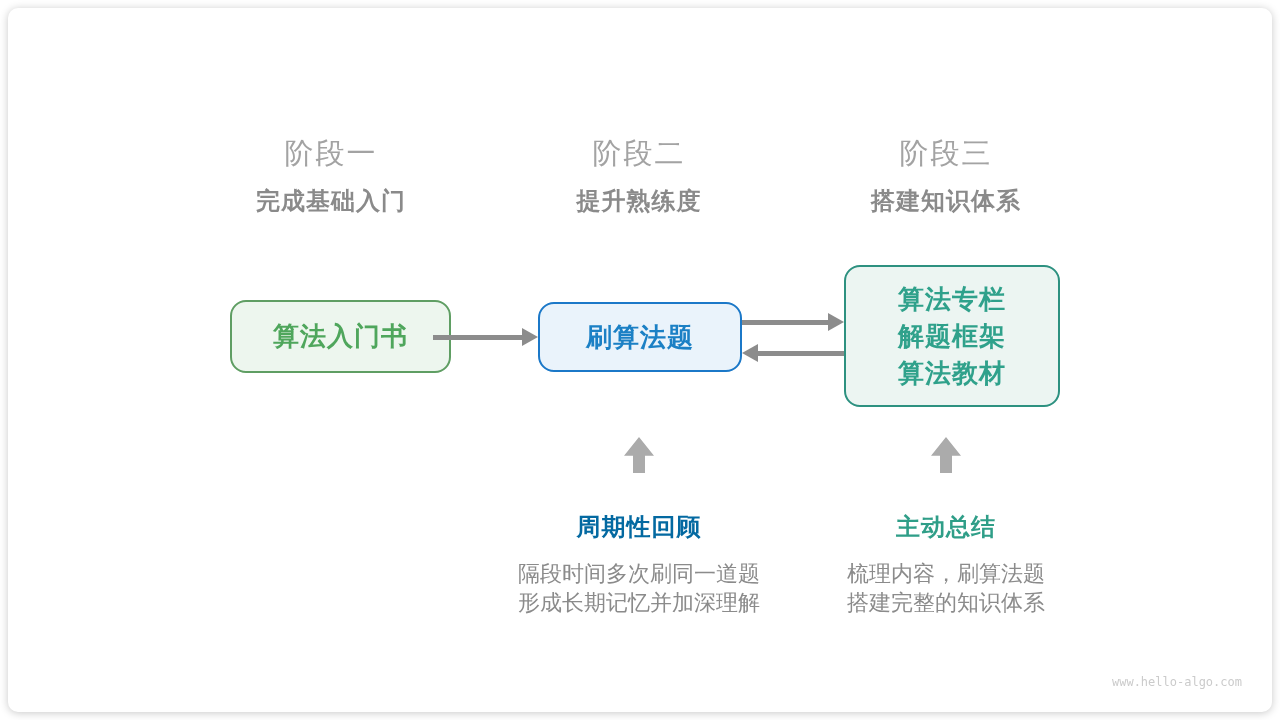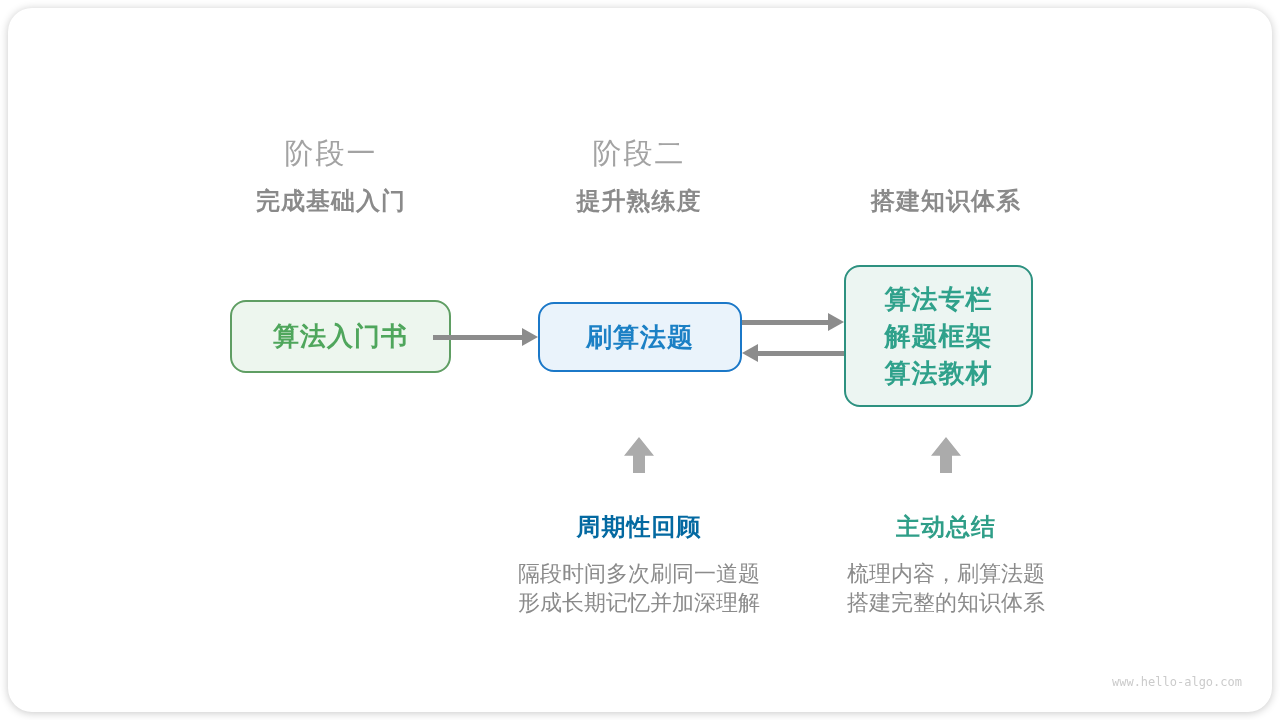--- a/index.html
+++ b/index.html
@@ -4,21 +4,21 @@
 <style>
   * { margin: 0; padding: 0; box-sizing: border-box; }
   html, body { width: 1280px; height: 720px; background: #ffffff; }
   body { font-family: "Liberation Sans", "DejaVu Sans", sans-serif; }
 
   .card {
     position: absolute;
     left: 8px; top: 8px;
     width: 1264px; height: 704px;
     background: #ffffff;
-    border-radius: 24px;
+    border-radius: 10px;
     box-shadow: 0 1px 9px rgba(0,0,0,0.22);
     overflow: hidden;
   }
 
   .abs { position: absolute; }
 
   
   .stage-title {
     width: 320px;
     text-align: center;
@@ -54,21 +54,21 @@
   }
   .node-green {
     left: 222px; top: 292px; width: 221px; height: 73px;
     background: #edf6ee; border: 2.5px solid #5f9e63; color: #4fa65c;
   }
   .node-blue {
     left: 530px; top: 294px; width: 204px; height: 70px;
     background: #eaf3fb; border: 2.5px solid #1b78c8; color: #1b80c5;
   }
   .node-teal {
-    left: 836px; top: 257px; width: 189px; height: 142px;
+    left: 836px; top: 257px; width: 216px; height: 142px;
     background: #ecf5f2; border: 2.5px solid #2d9180; color: #2fa18b;
   }
   .node-teal .line { line-height: 37px; }
 
   
   .h-arrow {
     position: absolute;
     display: flex;
     align-items: center;
     height: 18px;
@@ -126,20 +126,21 @@
     color: #cbcbcb;
   }
 </style>
 </head>
 <body>
 
 <div class="card">
 
   <div class="abs stage-title col1">阶段一</div>
   <div class="abs stage-title col2">阶段二</div>
+  <div class="abs stage-title col3">阶段三</div>
 
   <div class="abs stage-subtitle col1">完成基础入门</div>
   <div class="abs stage-subtitle col2">提升熟练度</div>
   <div class="abs stage-subtitle col3">搭建知识体系</div>
 
   <div class="abs node node-green">
     <span>算法入门书</span>
   </div>
 
   <div class="abs node node-blue">

